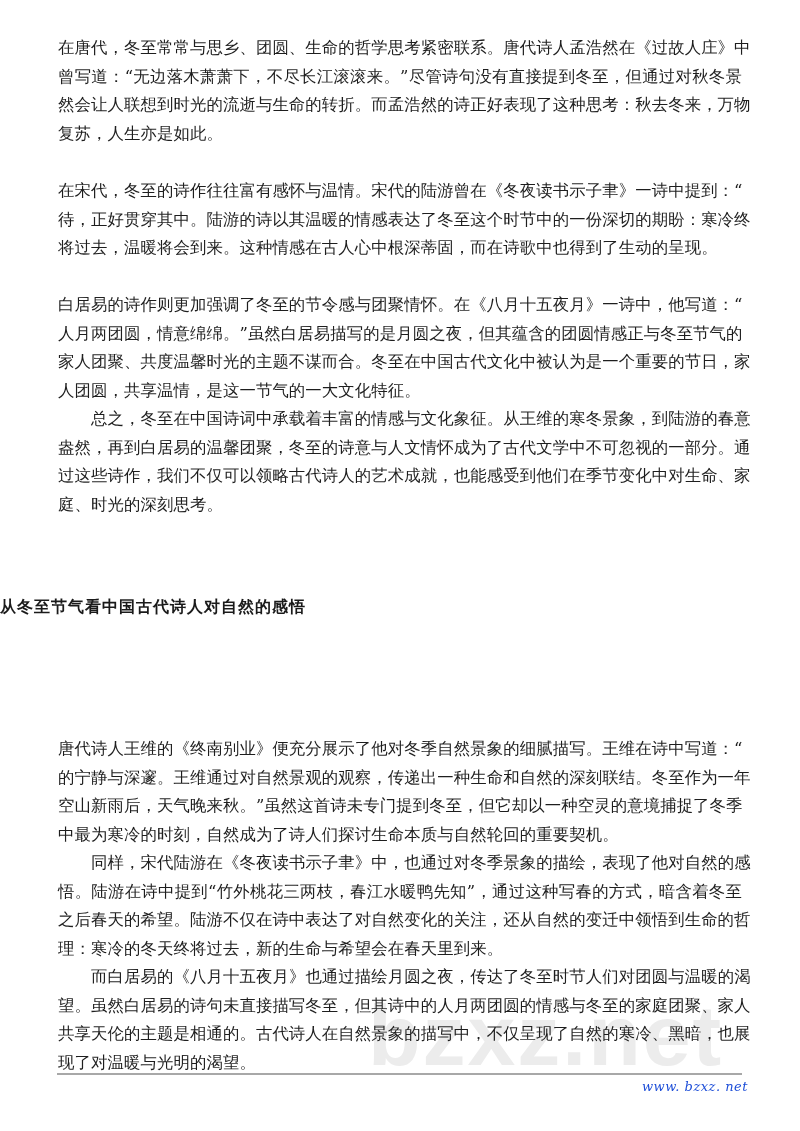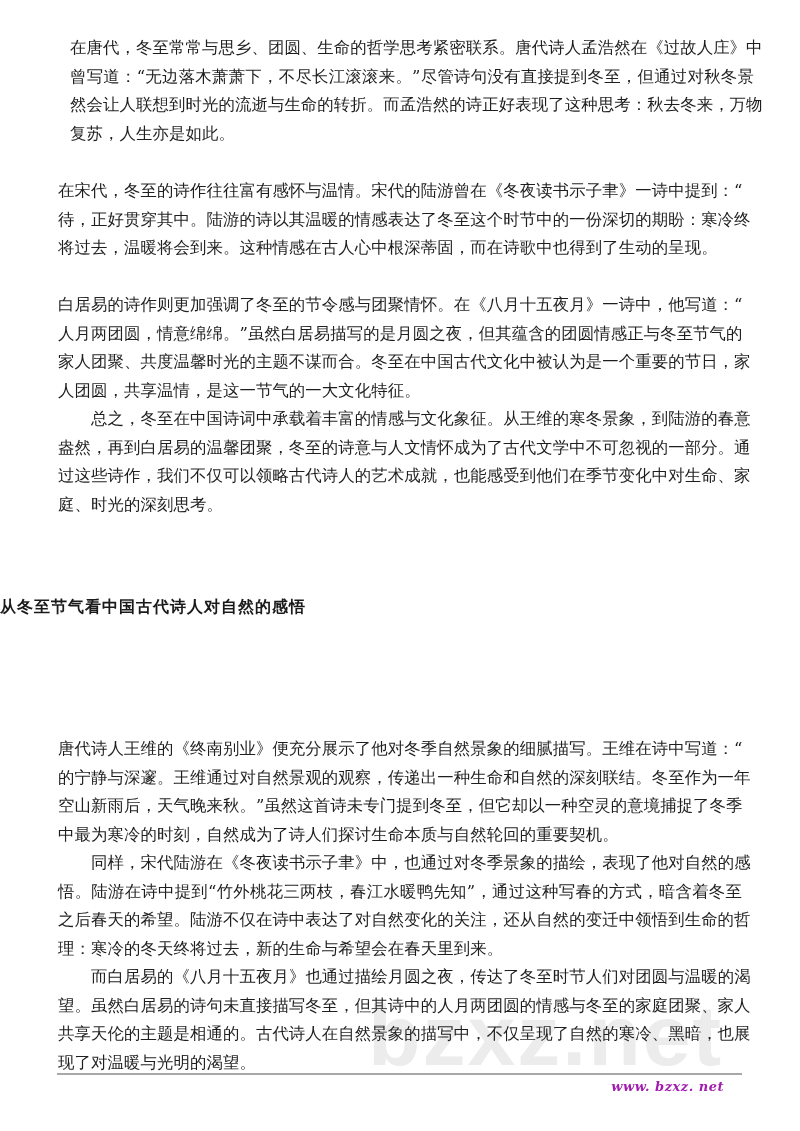--- a/index.html
+++ b/index.html
@@ -9,31 +9,31 @@
   .watermark { position: absolute; left: 368px; top: 992px; font-family: Liberation Sans, sans-serif;
                font-weight: bold; font-size: 86px; color: #ececec; letter-spacing: 2px; line-height: 1; z-index: 0; }
   .para { position: absolute; left: 58px; width: 684px; z-index: 1; }
   .line { display: block; height: 28.5px; line-height: 28.5px; font-size: 16.4px; white-space: nowrap;
           text-align: justify; text-align-last: justify; letter-spacing: 0.1px; }
   .line.last { text-align-last: left; }
   .title { position: absolute; left: 0; top: 597px; width: 784px; text-align: left;
            font-family: "DejaVu Sans", "Liberation Sans", sans-serif; font-weight: bold; font-size: 16px;
            color: #1a1a1a; letter-spacing: 1px; z-index: 1; }
   .footer-rule { position: absolute; left: 57px; top: 1073px; width: 685px; height: 2px; background: #a8a8a8; z-index: 1; }
-  .footer-site { position: absolute; right: 76px; top: 1079px; font-family: "DejaVu Serif", "Liberation Serif", serif;
-                 font-style: italic; font-size: 13px; color: #a21caf; z-index: 1; letter-spacing: 0.5px; font-weight: bold; }
+  .footer-site { position: absolute; right: 52px; top: 1079px; font-family: "DejaVu Serif", "Liberation Serif", serif;
+                 font-style: italic; font-size: 13px; color: #1d4ed8; z-index: 1; letter-spacing: 0.5px; }
 </style>
 </head>
 <body>
 
 <div class="page">
 
   <div class="watermark">bzxz.net</div>
 
-  <div class="para" style="top:34px;margin-left:12px;">
+  <div class="para" style="top:34px;">
     <span class="line">在唐代，冬至常常与思乡、团圆、生命的哲学思考紧密联系。唐代诗人孟浩然在《过故人庄》中</span>
     <span class="line">曾写道：“无边落木萧萧下，不尽长江滚滚来。”尽管诗句没有直接提到冬至，但通过对秋冬景</span>
     <span class="line">然会让人联想到时光的流逝与生命的转折。而孟浩然的诗正好表现了这种思考：秋去冬来，万物</span>
     <span class="line last">复苏，人生亦是如此。</span>
   </div>
 
   <div class="para" style="top:177px;">
     <span class="line">在宋代，冬至的诗作往往富有感怀与温情。宋代的陆游曾在《冬夜读书示子聿》一诗中提到：“</span>
     <span class="line">待，正好贯穿其中。陆游的诗以其温暖的情感表达了冬至这个时节中的一份深切的期盼：寒冷终</span>
     <span class="line last">将过去，温暖将会到来。这种情感在古人心中根深蒂固，而在诗歌中也得到了生动的呈现。</span>

